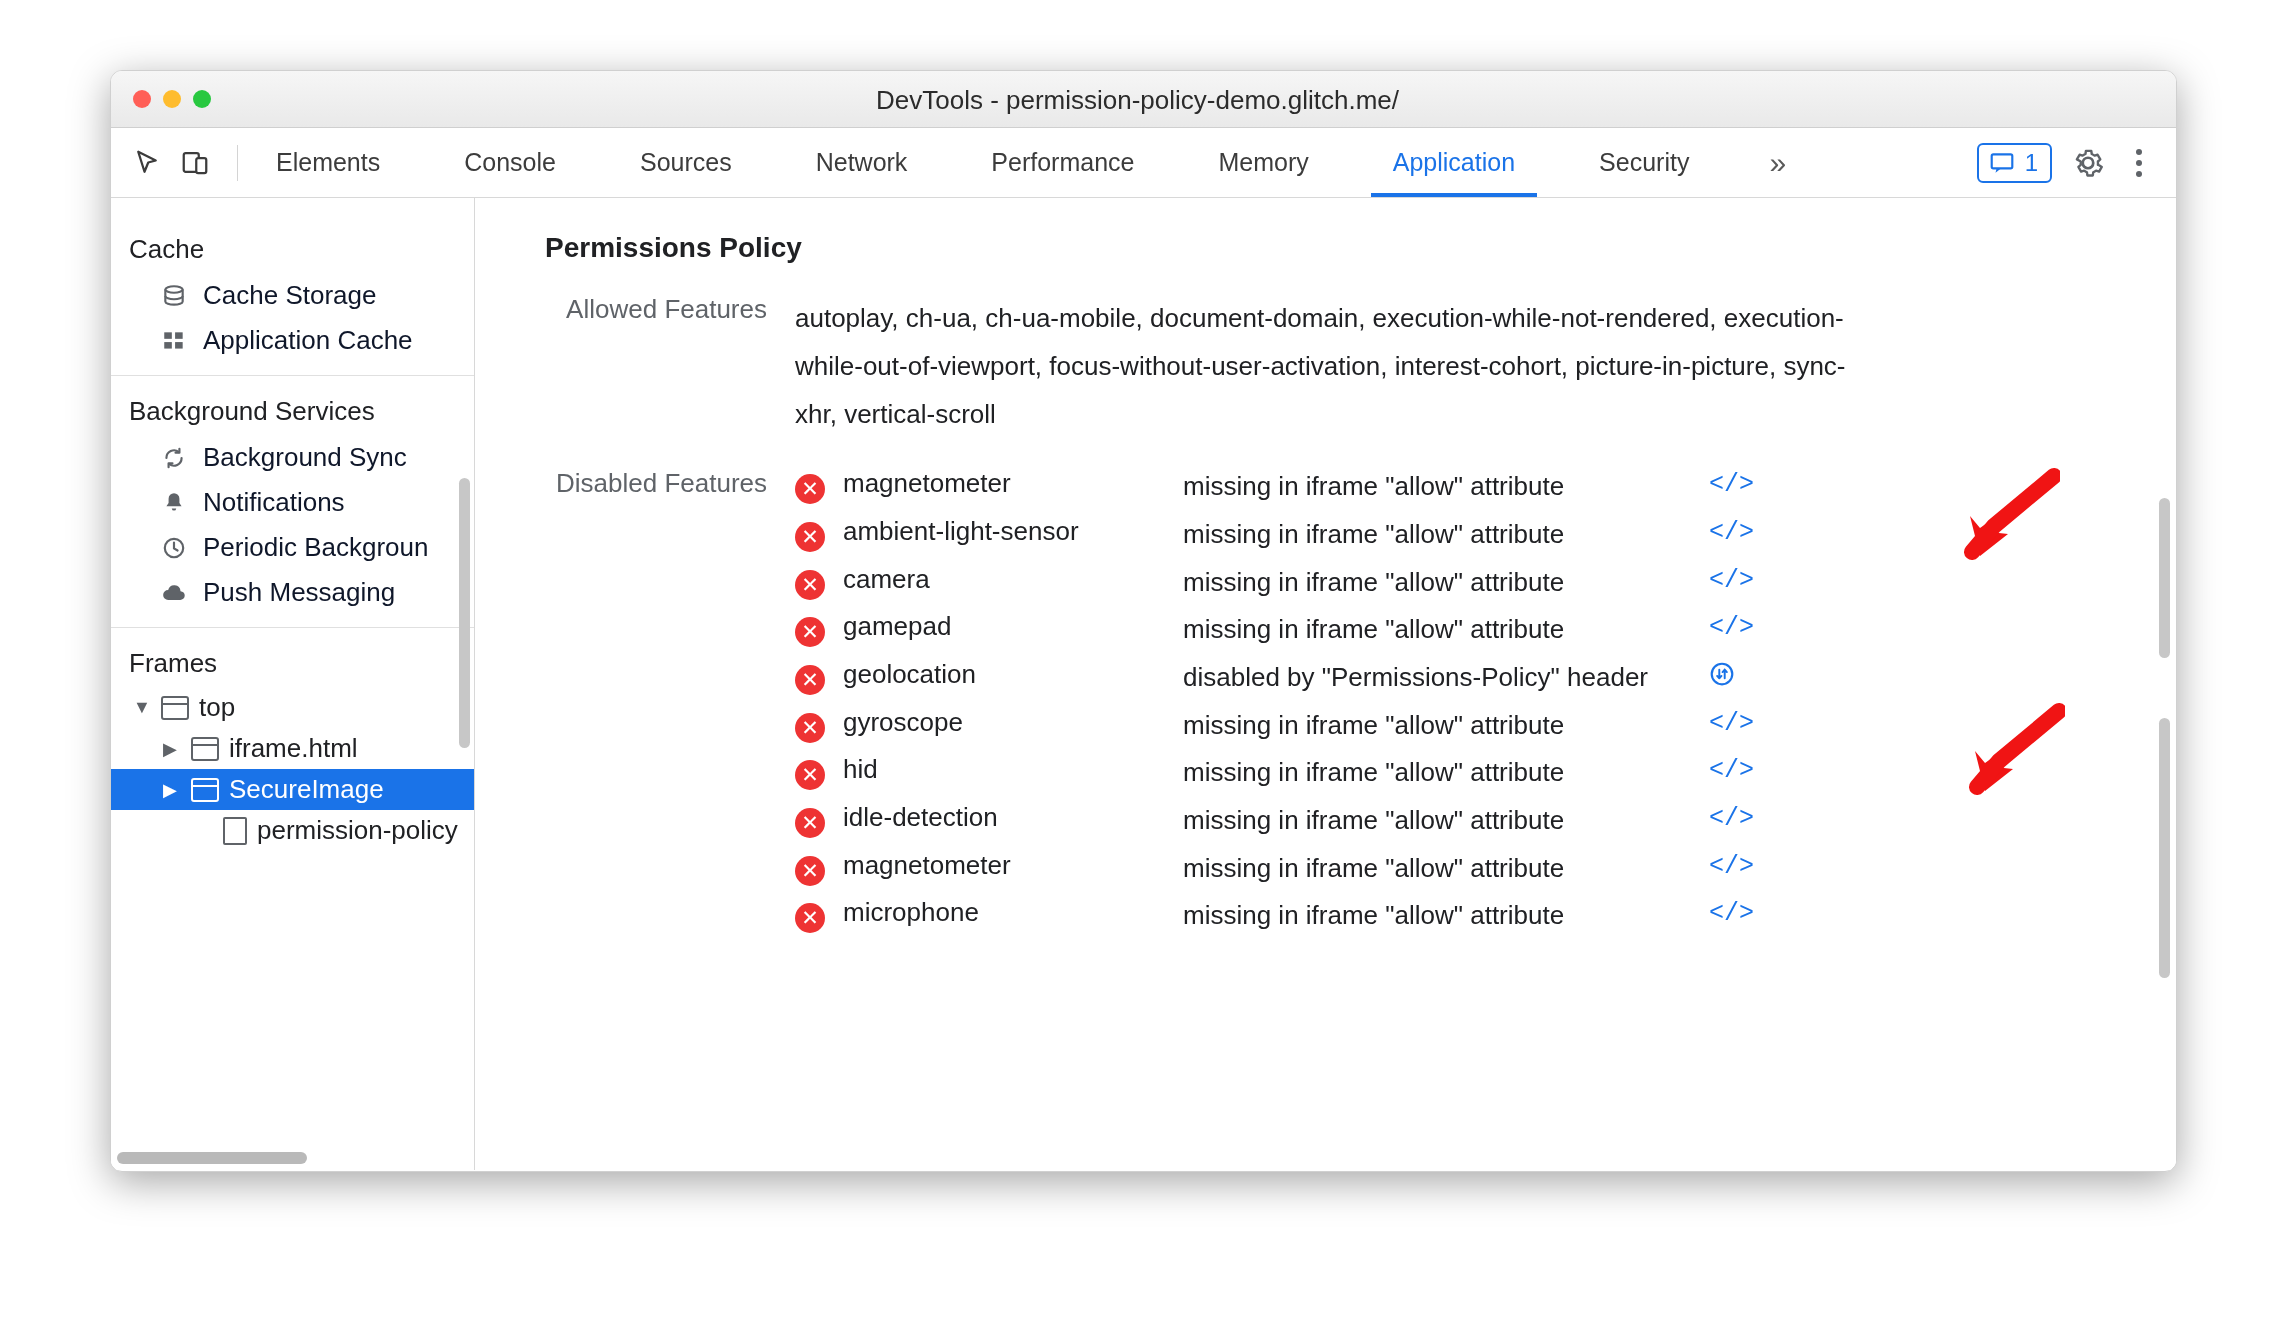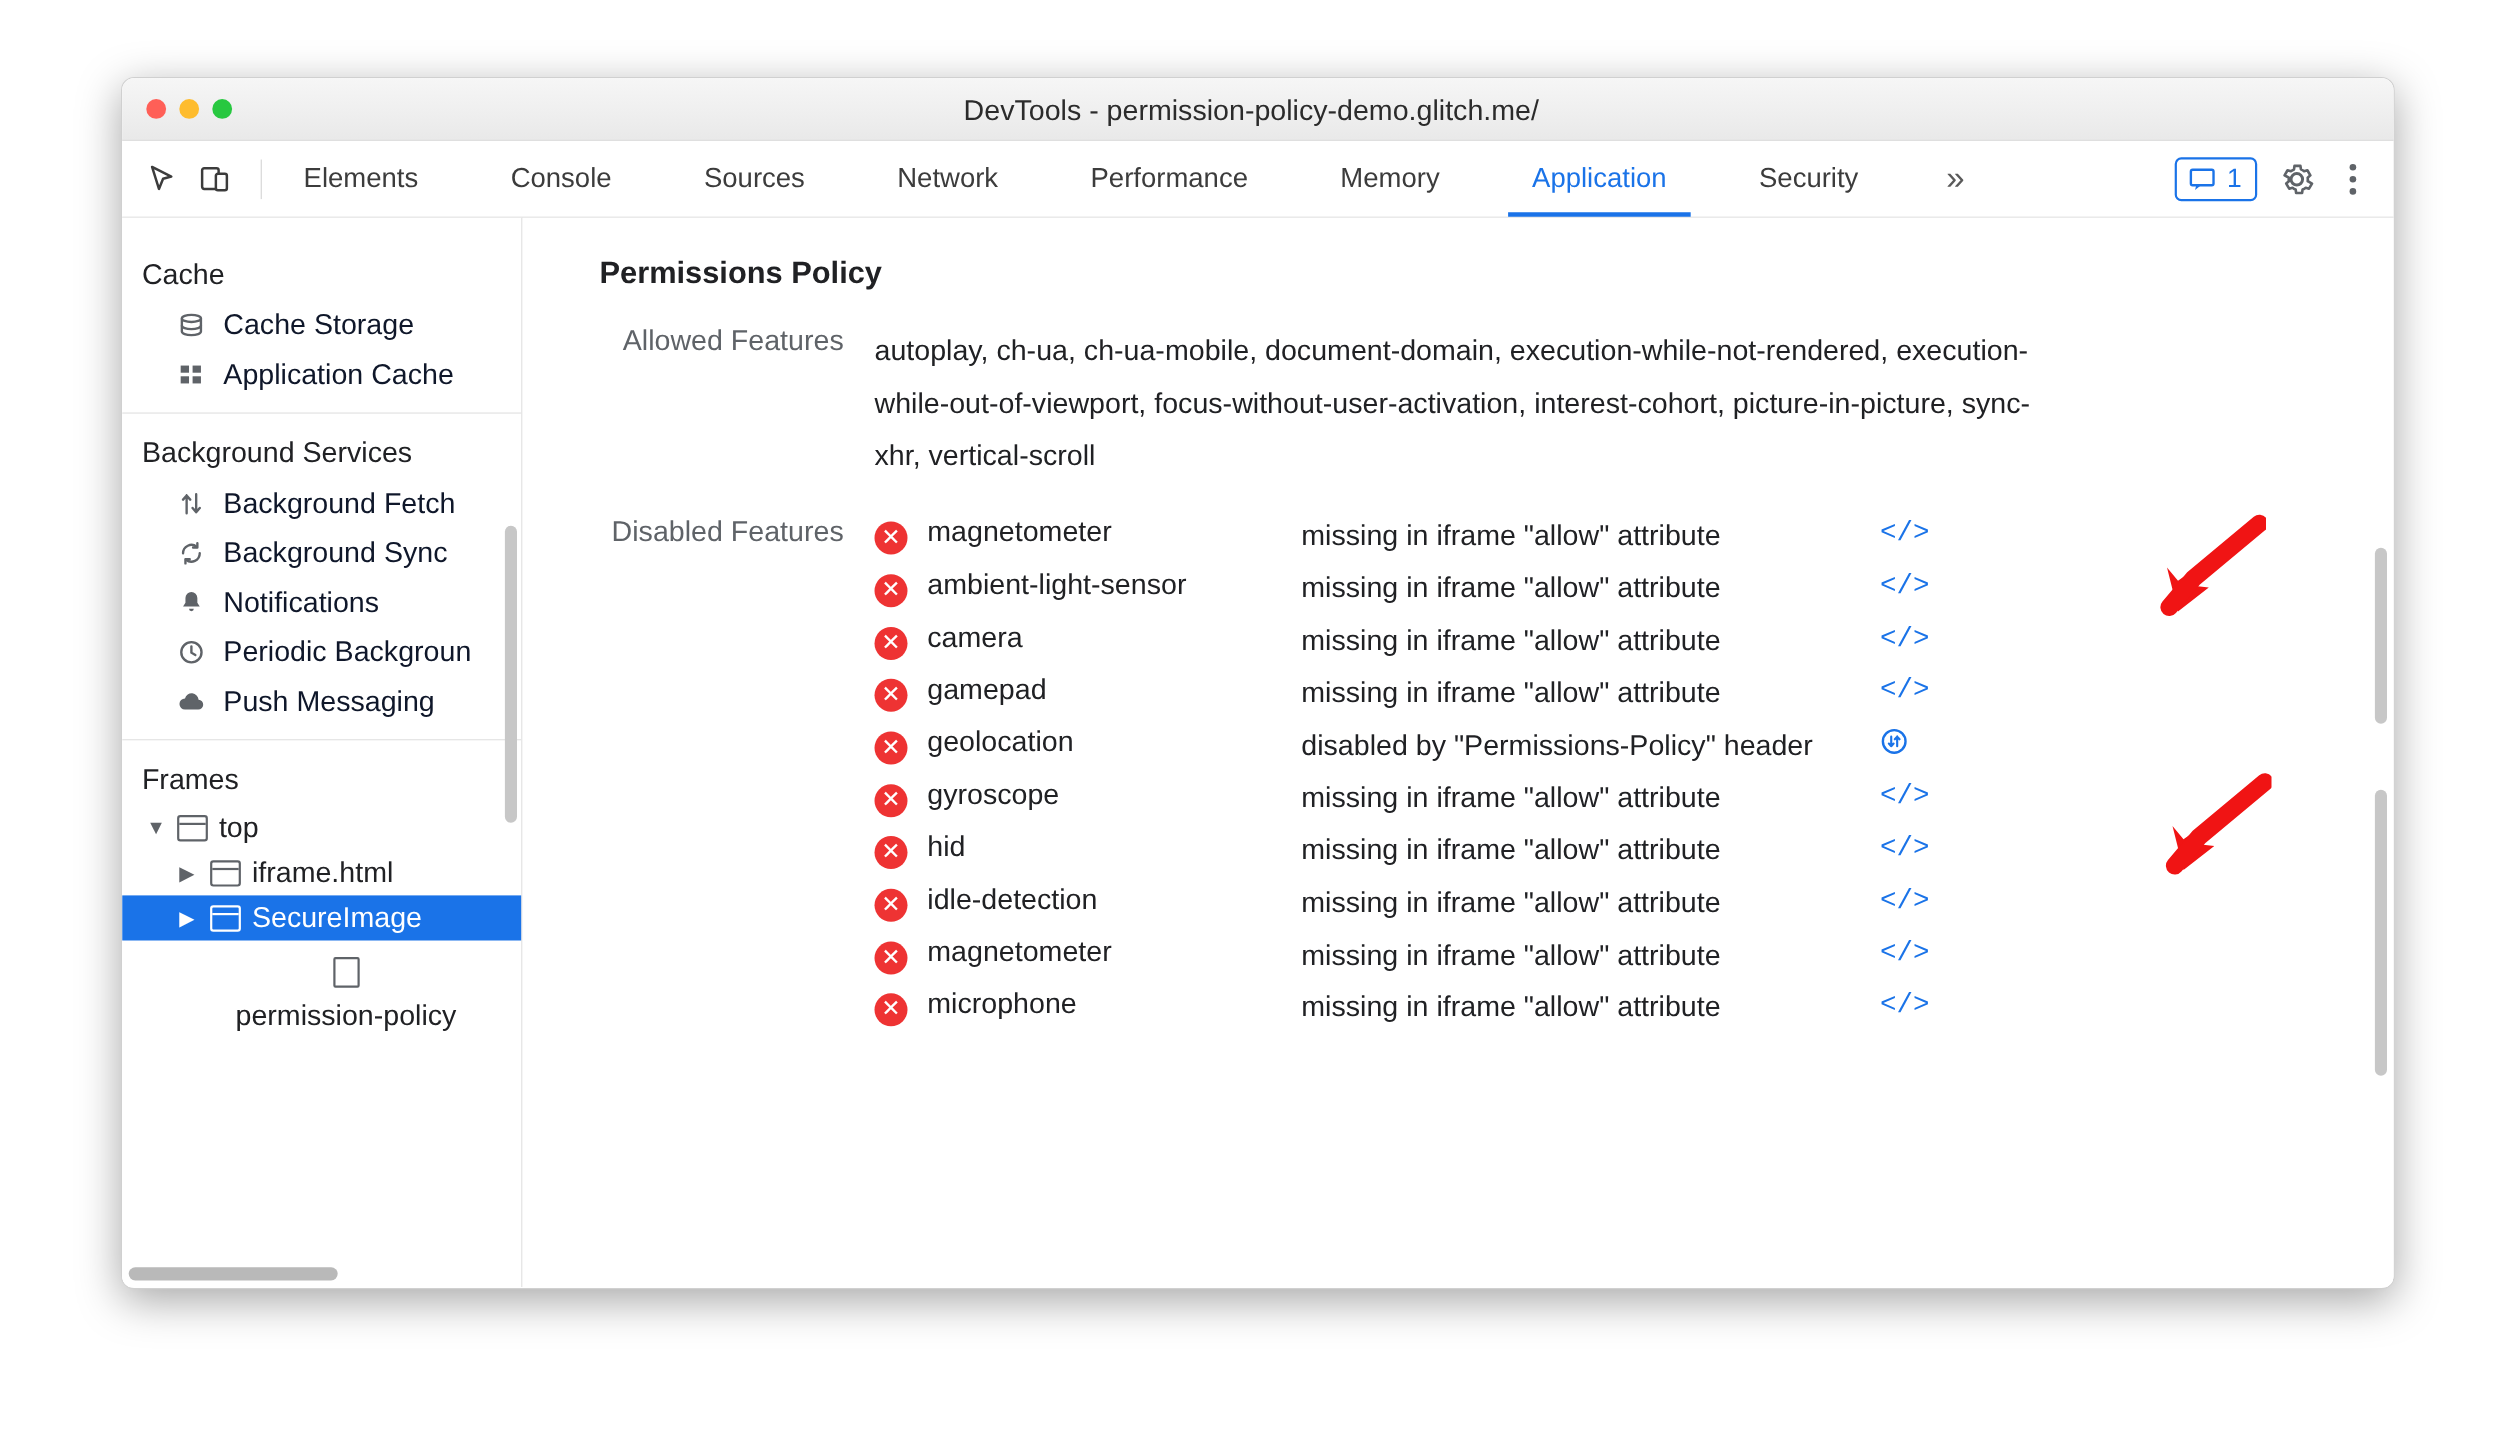--- a/index.html
+++ b/index.html
@@ -187,21 +187,21 @@
   .tree-row {
     display: flex;
     align-items: center;
     gap: 10px;
     font-size: 26px;
     color: #202124;
     padding: 5px 0 5px 22px;
     white-space: nowrap;
   }
   .tree-row.indent1 { padding-left: 52px; }
-  .tree-row.indent2 { padding-left: 44px; flex-direction: column; }
+  .tree-row.indent2 { padding-left: 84px; }
   .tree-row.selected {
     background: #1a73e8;
     color: #ffffff;
   }
   .tree-row.selected .caret, .tree-row.selected .ico { color: #fff; }
   .caret {
     width: 18px;
     color: #5f6368;
     font-size: 18px;
     display: inline-block;
@@ -431,29 +431,20 @@
                 <rect x="13" y="13" width="7" height="6" fill="#5f6368"></rect>
               </svg>
             </span>
             <span>Application Cache</span>
           </div>
 
           <div class="sb-sep"></div>
 
           <div class="sb-group-title">Background Services</div>
 
-          <div class="sb-item">
-            <span class="ico">
-              <svg width="26" height="26" viewBox="0 0 24 24">
-                <path d="M8 20V5M8 5L5 8.5M8 5l3 3.5" fill="none" stroke="#5f6368" stroke-width="2" stroke-linecap="round"></path>
-                <path d="M16 4v15m0 0l3-3.5M16 19l-3-3.5" fill="none" stroke="#5f6368" stroke-width="2" stroke-linecap="round"></path>
-              </svg>
-            </span>
-            <span>Background Fetch</span>
-          </div>
 
           <div class="sb-item">
             <span class="ico">
               <svg width="26" height="26" viewBox="0 0 24 24">
                 <path d="M5 12a7 7 0 0111.5-5.4M19 12a7 7 0 01-11.5 5.4" fill="none" stroke="#5f6368" stroke-width="2" stroke-linecap="round"></path>
                 <path d="M17 3.5v3.6h-3.6M7 20.5v-3.6h3.6" fill="none" stroke="#5f6368" stroke-width="2" stroke-linecap="round" stroke-linejoin="round"></path>
               </svg>
             </span>
             <span>Background Sync</span>
           </div>

